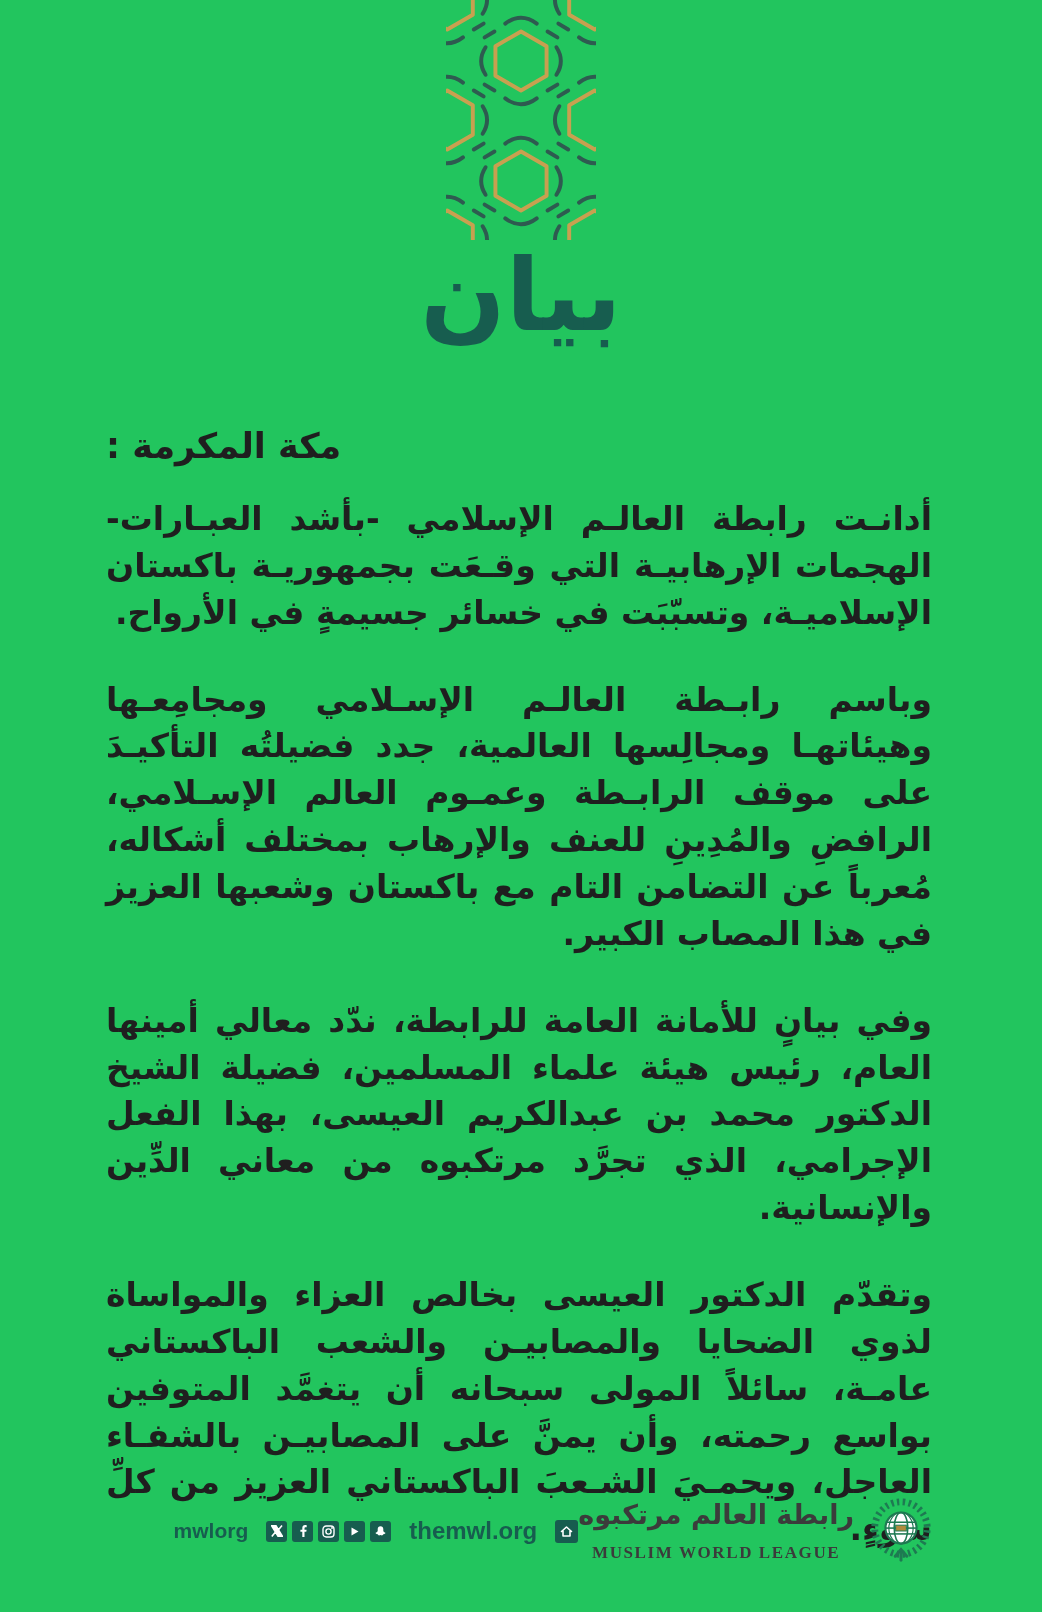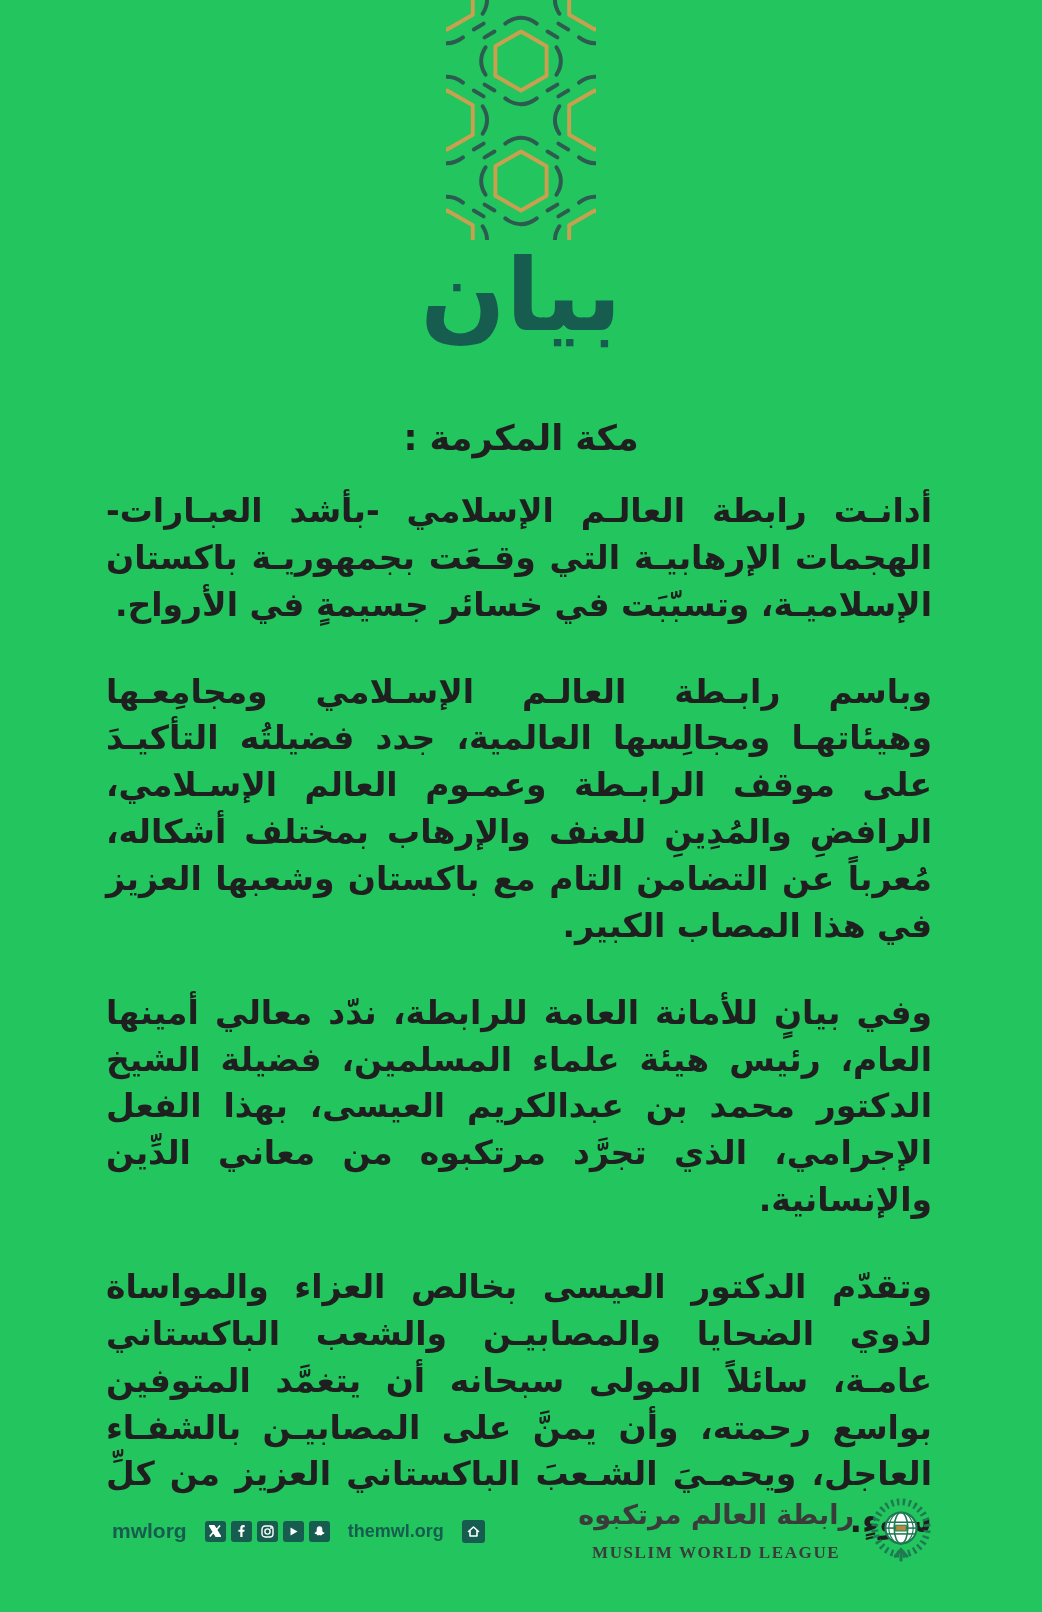--- a/index.html
+++ b/index.html
@@ -26,54 +26,54 @@
     line-height:1.15;
   }
   
   .content{
     position:absolute;top:414px;left:106px;right:106px;
     direction:rtl;
     color:#1f1f1f;
   }
   .city-heading{
     font-size:35px;font-weight:bold;
-    text-align:center;
-    margin:4px 0 30px 0;
+    text-align:left;
+    margin:12px 0 30px 0;
   }
   .para{
     font-size:33px;font-weight:bold;
     line-height:1.42;
     text-align:justify;
     text-align-last:right;
     margin:0 4px 40px 0;
   }
   
   .footer{
     position:absolute;left:112px;right:106px;bottom:46px;
-    display:flex;justify-content:space-between;align-items:center;
+    display:flex;justify-content:flex-end;align-items:center;
   }
   .footer-left{
     display:flex;align-items:center;gap:18px;
     direction:ltr;
   }
   .handle{
     color:#175D4F;font-weight:bold;font-size:21px;
     font-family:"Liberation Sans",sans-serif;
   }
   .social-row{display:flex;gap:5px;align-items:center;}
   .icon-sq{
     width:21px;height:21px;border-radius:3px;
     background:#175D4F;color:#ffffff;
     display:flex;align-items:center;justify-content:center;
     font-size:13px;font-weight:bold;
     font-family:"Liberation Sans",sans-serif;
   }
   .icon-sq svg{display:block;}
   .website{
-    color:#175D4F;font-weight:bold;font-size:18px;
+    color:#175D4F;font-weight:bold;font-size:24px;
     font-family:"Liberation Sans",sans-serif;
   }
   .footer-right{display:flex;align-items:center;gap:12px;}
   .logo-text{
     display:flex;flex-direction:column;align-items:center;
     color:#3b3b3b;
   }
   .logo-ar{
     direction:rtl;
     font-size:27px;font-weight:bold;

